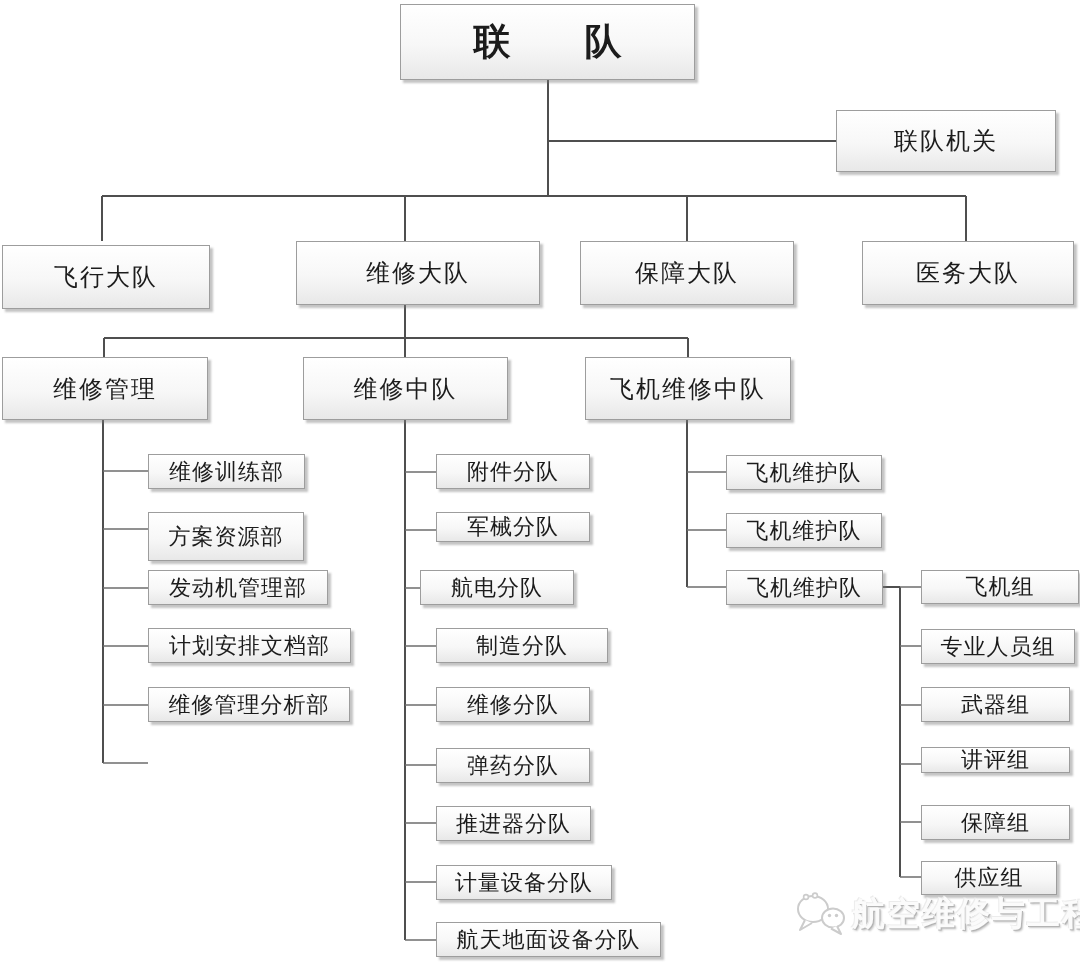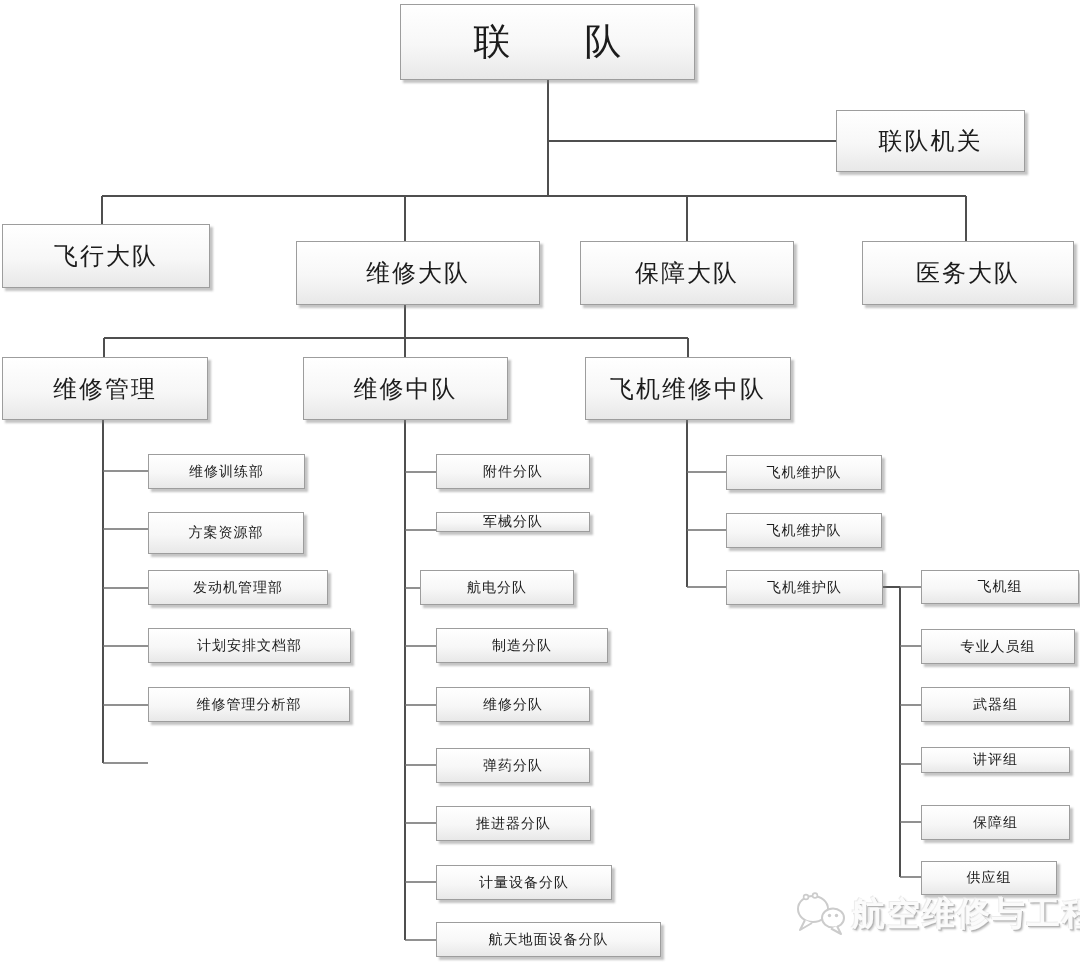--- a/index.html
+++ b/index.html
@@ -16,23 +16,23 @@
     z-index:2;
     display:flex;align-items:center;justify-content:center;
     box-sizing:border-box;
     background:linear-gradient(180deg,#ffffff 0%,#f7f7f7 55%,#e8e8e8 100%);
     border:1px solid #9d9d9d;
     box-shadow:3px 3px 2px rgba(125,125,125,0.45);
     color:#1c1c1c;
     white-space:nowrap;
     letter-spacing:2px;
   }
-  .t1{font-size:37px;letter-spacing:0;}
+  .t1{font-size:37px;letter-spacing:0;font-weight:bold;}
   .big{font-size:24px;}
-  .small{font-size:14px;letter-spacing:1px;}
+  .small{font-size:22px;letter-spacing:1px;}
   #watermark{
     position:absolute;left:793px;top:890px;z-index:5;
     display:flex;align-items:center;gap:3px;
   }
   #watermark-text{
     font-family:"Liberation Sans","DejaVu Sans",sans-serif;
     font-weight:700;
     font-size:33px;
     letter-spacing:2px;
     color:#fbfbfb;
@@ -61,39 +61,39 @@
              M405 472 L436 472 M405 530 L436 530 M405 588 L436 588
              M405 646 L436 646 M405 705 L436 705 M405 765 L436 765
              M405 823 L436 823 M405 882 L436 882 M405 940 L436 940
              M687 472 L726 472 M687 530 L726 530 M687 587 L726 587
              M900 587 L921 587 M900 646 L921 646 M900 705 L921 705
              M900 764 L921 764 M900 822 L921 822 M900 877 L921 877" stroke="#6e6e6e" stroke-width="1.4" fill="none"></path>
   </svg>
 
   <div class="node t1" style="left:400px;top:4px;width:295px;height:76px">联　　队</div>
 
-  <div class="node big" style="left:836px;top:110px;width:189px;height:62px">联队机关</div>
+  <div class="node big" style="left:836px;top:110px;width:220px;height:62px">联队机关</div>
 
-  <div class="node big" style="left:2px;top:224px;width:208px;height:64px">飞行大队</div>
+  <div class="node big" style="left:2px;top:245px;width:208px;height:64px">飞行大队</div>
   <div class="node big" style="left:296px;top:241px;width:244px;height:64px">维修大队</div>
   <div class="node big" style="left:580px;top:241px;width:214px;height:64px">保障大队</div>
   <div class="node big" style="left:862px;top:241px;width:212px;height:64px">医务大队</div>
 
   <div class="node big" style="left:2px;top:357px;width:206px;height:63px">维修管理</div>
   <div class="node big" style="left:303px;top:357px;width:205px;height:63px">维修中队</div>
   <div class="node big" style="left:585px;top:357px;width:206px;height:63px">飞机维修中队</div>
 
   <div class="node small" style="left:148px;top:454px;width:157px;height:35px">维修训练部</div>
-  <div class="node small" style="left:148px;top:512px;width:156px;height:42px">方案资源部</div>
+  <div class="node small" style="left:148px;top:512px;width:156px;height:49px">方案资源部</div>
   <div class="node small" style="left:148px;top:570px;width:180px;height:35px">发动机管理部</div>
   <div class="node small" style="left:148px;top:628px;width:203px;height:35px">计划安排文档部</div>
   <div class="node small" style="left:148px;top:687px;width:202px;height:35px">维修管理分析部</div>
 
   <div class="node small" style="left:436px;top:454px;width:154px;height:35px">附件分队</div>
-  <div class="node small" style="left:436px;top:512px;width:154px;height:20px">军械分队</div>
+  <div class="node small" style="left:436px;top:512px;width:154px;height:30px">军械分队</div>
   <div class="node small" style="left:420px;top:570px;width:154px;height:35px">航电分队</div>
   <div class="node small" style="left:436px;top:628px;width:172px;height:35px">制造分队</div>
   <div class="node small" style="left:436px;top:687px;width:154px;height:35px">维修分队</div>
   <div class="node small" style="left:436px;top:748px;width:154px;height:35px">弹药分队</div>
   <div class="node small" style="left:436px;top:806px;width:155px;height:35px">推进器分队</div>
   <div class="node small" style="left:436px;top:865px;width:176px;height:35px">计量设备分队</div>
   <div class="node small" style="left:436px;top:922px;width:225px;height:35px">航天地面设备分队</div>
 
   <div class="node small" style="left:726px;top:455px;width:156px;height:35px">飞机维护队</div>
   <div class="node small" style="left:726px;top:513px;width:156px;height:35px">飞机维护队</div>

